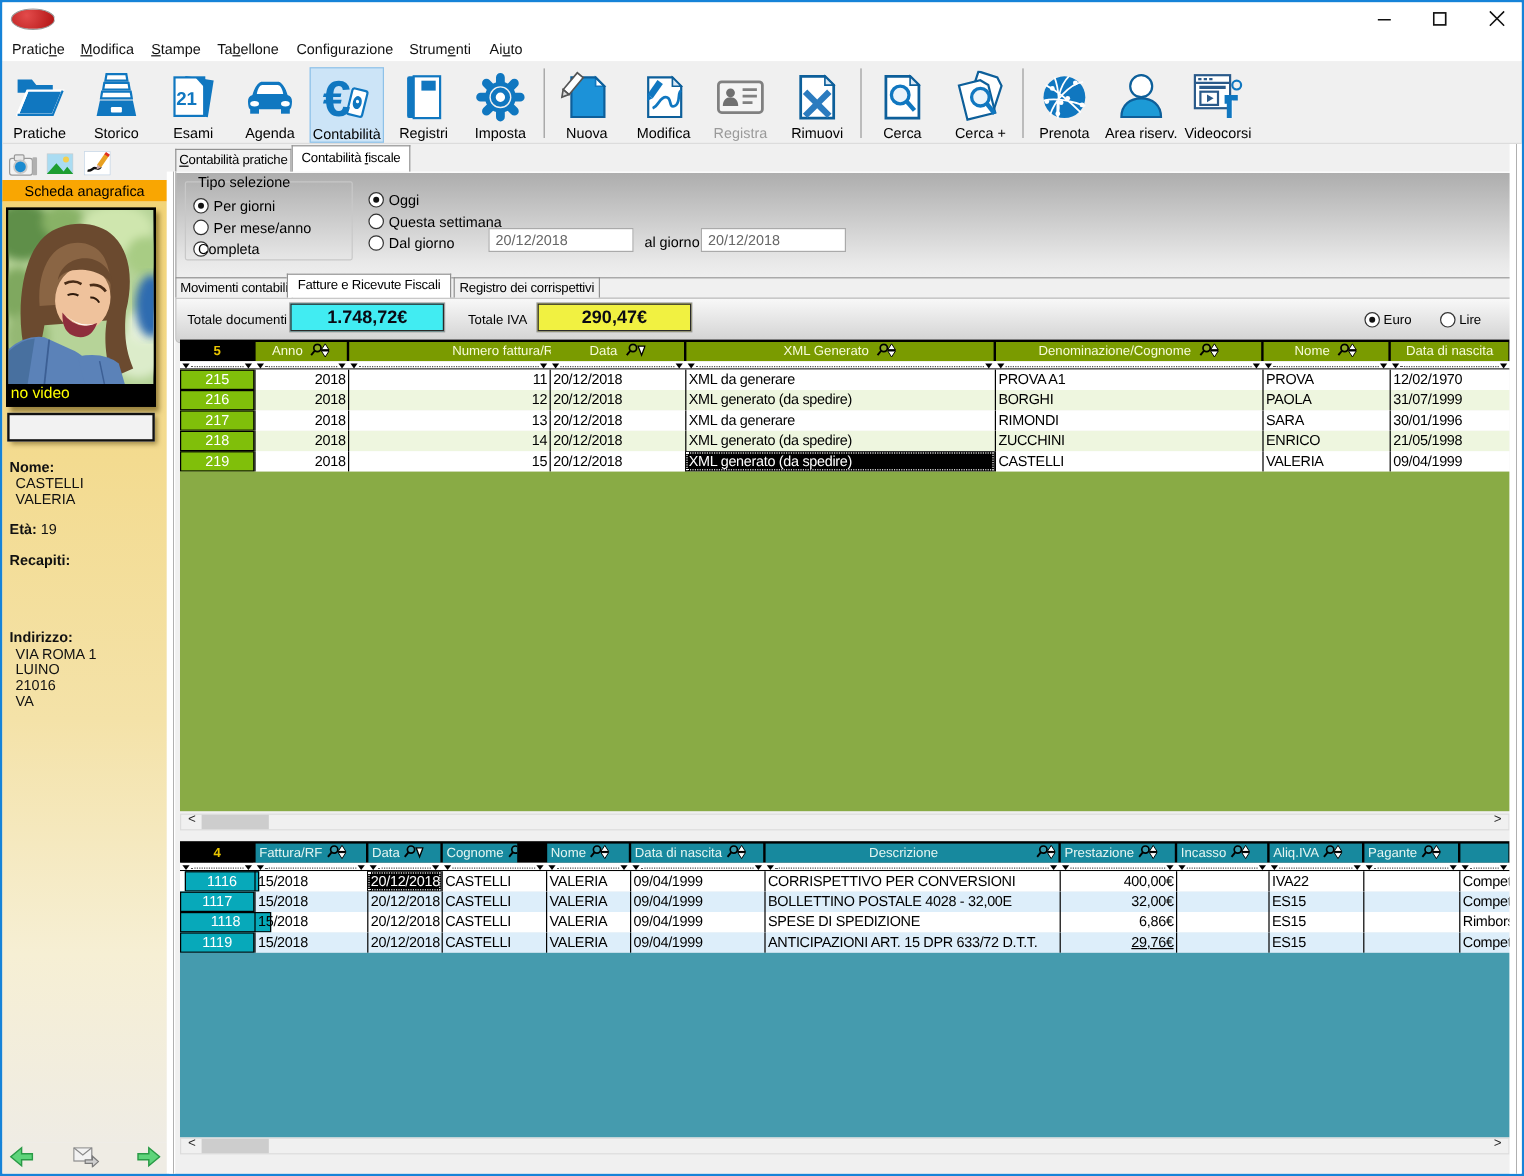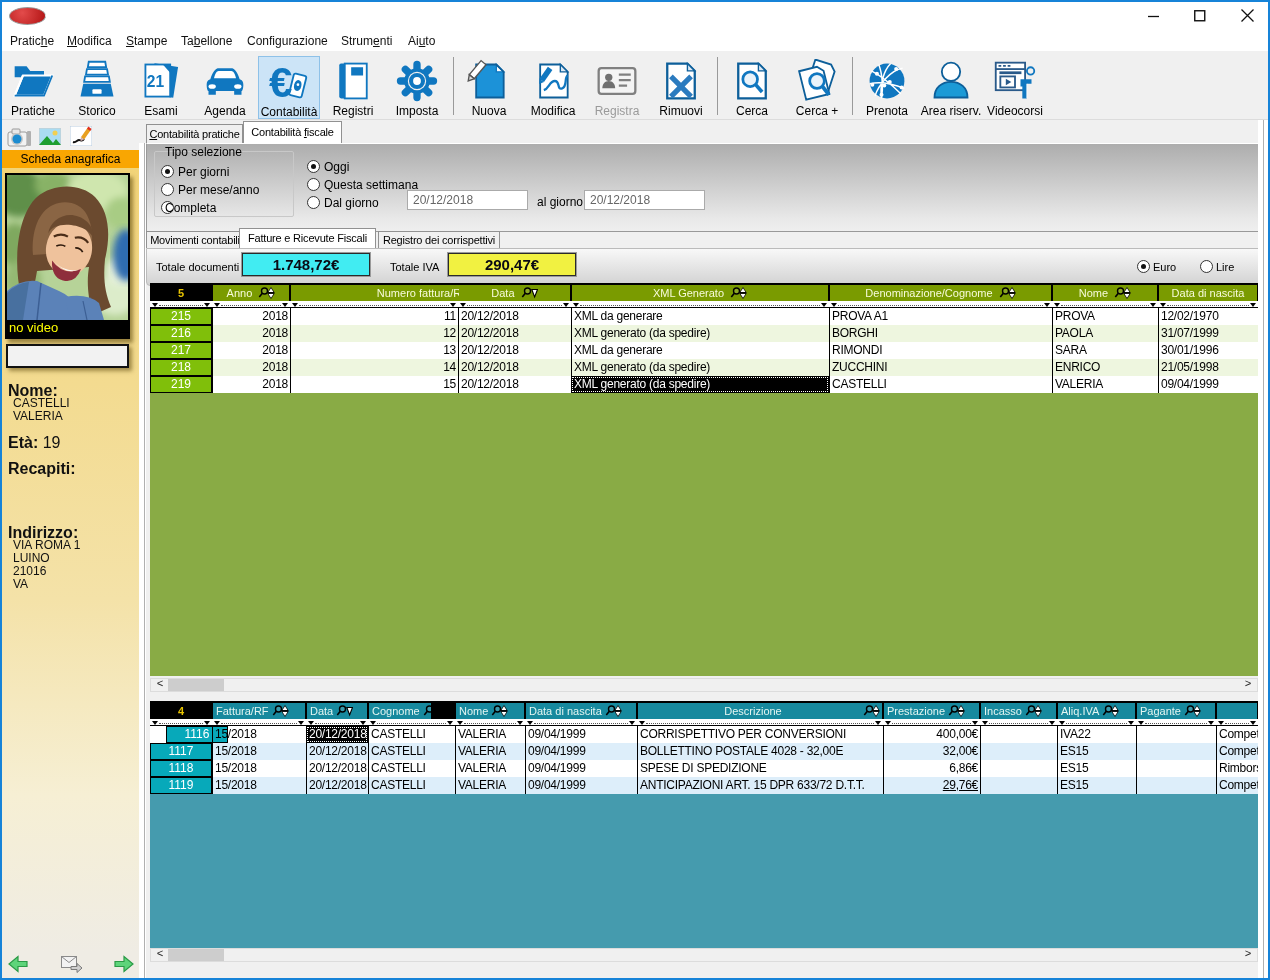--- a/index.html
+++ b/index.html
@@ -22,21 +22,21 @@
 .tbtn.gray .lb{color:#9a9a9a;}
 .tsep{position:absolute;top:6px;width:1px;height:58px;background:#9a9a9a;}
 
 #side-icons{position:absolute;left:2px;top:120px;width:137px;height:30px;background:#f0f0f0;}
 #side-orange{position:absolute;left:2px;top:150px;width:137px;height:18px;background:#f9a602;color:#000;font-size:12px;text-align:center;line-height:18px;}
 #sidebar{position:absolute;left:2px;top:168px;width:137px;height:784px;background:linear-gradient(#f2d478,#f4e2a8 55%,#f6efd4 80%,#efece4);}
 #side-bottom{position:absolute;left:2px;top:952px;width:137px;height:26px;background:#efece4;}
 #photo{position:absolute;left:3px;top:5px;width:125px;height:166px;background:#000;border:2px solid #000;box-shadow:3px 4px 4px rgba(80,60,0,.55);}
 #novideo{position:absolute;left:0px;top:145px;width:121px;height:17px;background:#000;color:#ffff00;font-size:13px;line-height:16px;padding-left:2px;}
 #emptybox{position:absolute;left:4px;top:176px;width:123px;height:24px;background:#f2f2f2;border:2px solid #111;box-shadow:3px 3px 4px rgba(80,60,0,.5);}
-.sb{font-weight:bold;font-size:16px;color:#111;position:absolute;left:6px;}
+.sb{font-weight:bold;font-size:12px;color:#111;position:absolute;left:6px;}
 .sv{font-size:12px;color:#111;position:absolute;left:11px;}
 
 #main{position:absolute;left:141px;top:120px;width:1127px;height:858px;background:#f0f0f0;}
 
 .tab{position:absolute;font-size:11px;letter-spacing:-0.2px;color:#000;text-align:center;white-space:nowrap;overflow:hidden;}
 .tab.on{background:#fff;border:1px solid #919191;border-bottom:none;z-index:3;}
 .tab.off{background:#f0f0f0;border:1px solid #919191;border-bottom:none;z-index:1;}
 .tab u{text-decoration:underline;}
 #panel1{position:absolute;left:5px;top:23px;width:1117px;height:89px;background:linear-gradient(#adadad,#e8e8e8 85%,#efefef);border:1px solid #999;border-top:1px solid #fff;}
 #fs1{position:absolute;left:7px;top:7px;width:140px;height:66px;border:1px solid #c8c8c8;border-radius:2px;}
@@ -636,21 +636,21 @@
         </div>
 <div class="fcell" style="left:1066px;width:42px;">
           <i></i>
         </div>
 <div class="fcell" style="left:0px;width:62px;">
           <i></i>
         </div>
 </div>
 <div class="abs" style="left:0;top:24px;width:1108px;height:1px;background:#000;"></div>
 <div class="drow" style="top:25px;width:1108px;background:#ffffff;">
-<div class="rownum" style="left:16px;width:62px;background:#07a9ba;border:1px solid #000;">1116</div>
+<div class="rownum" style="left:4px;width:62px;background:#07a9ba;border:1px solid #000;">1116</div>
 <div class="dcell" style="left:62px;width:94px;border-left:1px solid #000;">15/2018</div>
 <div class="dcell selcell" style="left:156px;width:62px;border-left:1px solid #000;">20/12/2018</div>
 <div class="dcell" style="left:218px;width:87px;border-left:1px solid #000;">CASTELLI</div>
 <div class="dcell" style="left:305px;width:70px;border-left:1px solid #000;">VALERIA</div>
 <div class="dcell" style="left:375px;width:112px;border-left:1px solid #000;">09/04/1999</div>
 <div class="dcell" style="left:487px;width:246px;border-left:1px solid #000;">CORRISPETTIVO PER CONVERSIONI</div>
 <div class="dcell num" style="left:733px;width:97px;border-left:1px solid #000;">400,00€</div>
 <div class="dcell" style="left:830px;width:77px;border-left:1px solid #000;"></div>
 <div class="dcell" style="left:907px;width:79px;border-left:1px solid #000;">IVA22</div>
 <div class="dcell" style="left:986px;width:80px;border-left:1px solid #000;"></div>
@@ -664,21 +664,21 @@
 <div class="dcell" style="left:305px;width:70px;border-left:1px solid #000;">VALERIA</div>
 <div class="dcell" style="left:375px;width:112px;border-left:1px solid #000;">09/04/1999</div>
 <div class="dcell" style="left:487px;width:246px;border-left:1px solid #000;">BOLLETTINO POSTALE 4028 - 32,00E</div>
 <div class="dcell num" style="left:733px;width:97px;border-left:1px solid #000;">32,00€</div>
 <div class="dcell" style="left:830px;width:77px;border-left:1px solid #000;"></div>
 <div class="dcell" style="left:907px;width:79px;border-left:1px solid #000;">ES15</div>
 <div class="dcell" style="left:986px;width:80px;border-left:1px solid #000;"></div>
 <div class="dcell" style="left:1066px;width:42px;border-left:1px solid #000;">Compete</div>
 </div>
 <div class="drow" style="top:59px;width:1108px;background:#ffffff;">
-<div class="rownum" style="left:0px;width:62px;background:#07a9ba;border:1px solid #000;">1118</div>
+<div class="rownum" style="left:0px;width:76px;background:#07a9ba;border:1px solid #000;">1118</div>
 <div class="dcell" style="left:62px;width:94px;border-left:1px solid #000;">15/2018</div>
 <div class="dcell" style="left:156px;width:62px;border-left:1px solid #000;">20/12/2018</div>
 <div class="dcell" style="left:218px;width:87px;border-left:1px solid #000;">CASTELLI</div>
 <div class="dcell" style="left:305px;width:70px;border-left:1px solid #000;">VALERIA</div>
 <div class="dcell" style="left:375px;width:112px;border-left:1px solid #000;">09/04/1999</div>
 <div class="dcell" style="left:487px;width:246px;border-left:1px solid #000;">SPESE DI SPEDIZIONE</div>
 <div class="dcell num" style="left:733px;width:97px;border-left:1px solid #000;">6,86€</div>
 <div class="dcell" style="left:830px;width:77px;border-left:1px solid #000;"></div>
 <div class="dcell" style="left:907px;width:79px;border-left:1px solid #000;">ES15</div>
 <div class="dcell" style="left:986px;width:80px;border-left:1px solid #000;"></div>

